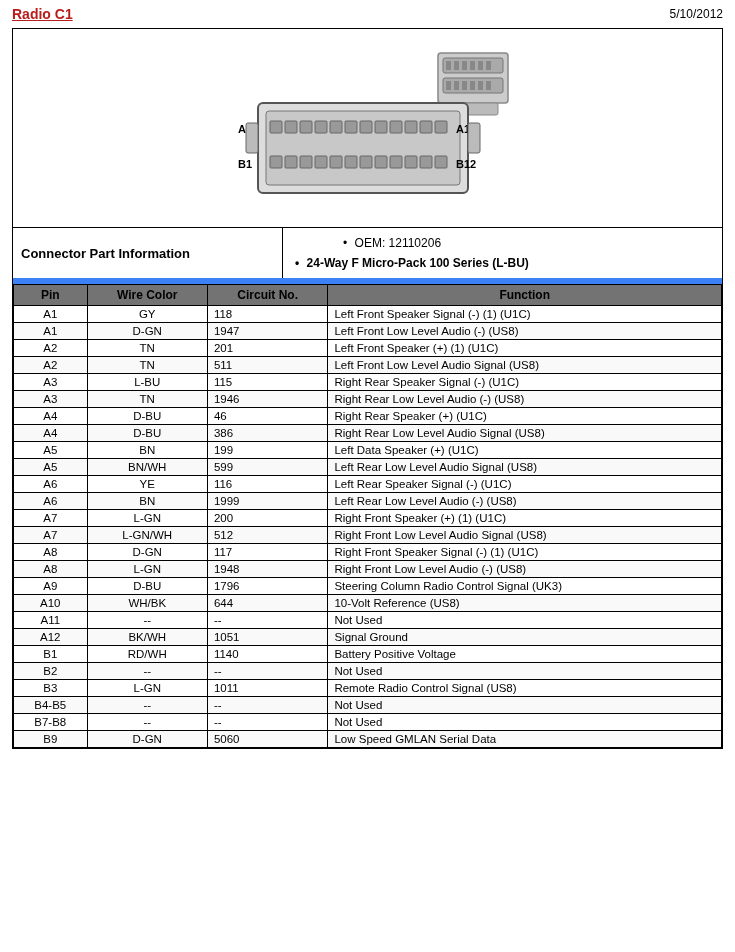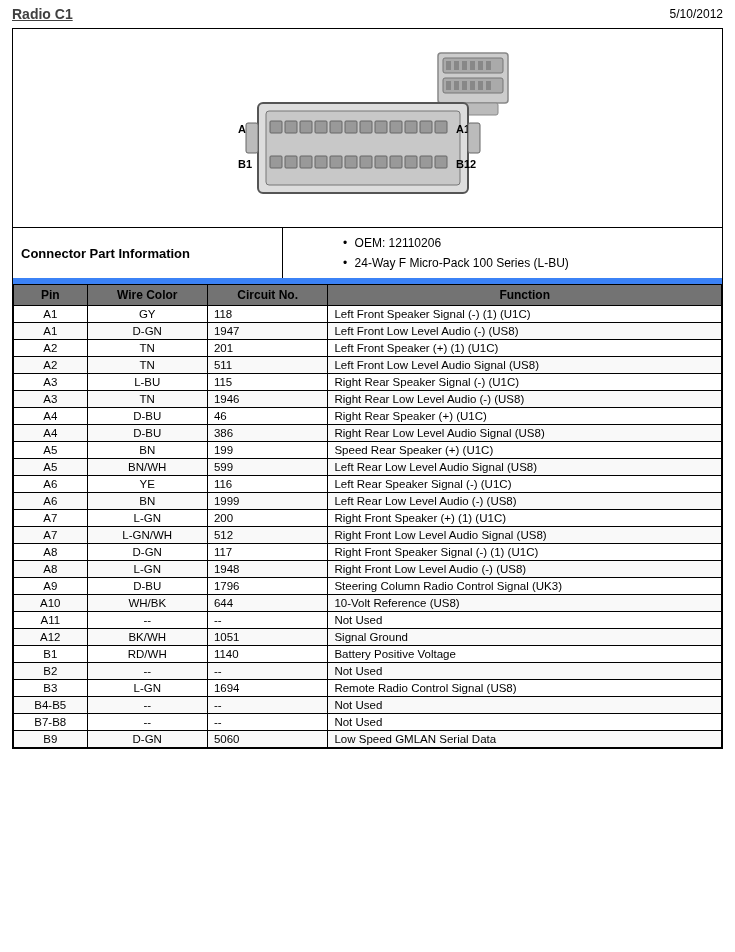--- a/index.html
+++ b/index.html
@@ -11,21 +11,21 @@
       min-height: 952px;
       position: relative;
     }
     .page-header {
       display: flex;
       justify-content: space-between;
       align-items: center;
       padding: 6px 12px;
     }
     .page-title {
-      color: #404040;
+      color: #b91c1c;
       font-weight: bold;
       font-size: 14px;
       text-decoration: underline;
     }
     .page-date {
       font-size: 12px;
     }
     .main-content {
       padding: 0 12px 12px 12px;
     }
@@ -61,22 +61,21 @@
     .info-header-right {
       padding: 8px 12px;
       font-size: 12px;
     }
     .oem-line {
       margin-bottom: 6px;
       margin-left: 48px;
     }
     .bullet { margin-right: 4px; }
     .series-line {
-      font-weight: normal;
-      margin-left: 48px;
+      font-weight: bold;
     }
     table.pin-table {
       width: 100%;
       border-collapse: collapse;
     }
     table.pin-table th {
       background: #737373;
       border: 1px solid #000;
       padding: 3px 6px;
       text-align: center;
@@ -253,21 +252,21 @@
           <tr>
             <td>A4</td>
             <td>D-BU</td>
             <td>386</td>
             <td>Right Rear Low Level Audio Signal (US8)</td>
           </tr>
           <tr>
             <td>A5</td>
             <td>BN</td>
             <td>199</td>
-            <td>Speed Rear Speaker (+) (U1C)</td>
+            <td>Left Data Speaker (+) (U1C)</td>
           </tr>
           <tr>
             <td>A5</td>
             <td>BN/WH</td>
             <td>599</td>
             <td>Left Rear Low Level Audio Signal (US8)</td>
           </tr>
           <tr>
             <td>A6</td>
             <td>YE</td>
@@ -336,21 +335,21 @@
           </tr>
           <tr>
             <td>B2</td>
             <td>--</td>
             <td>--</td>
             <td>Not Used</td>
           </tr>
           <tr>
             <td>B3</td>
             <td>L-GN</td>
-            <td>1694</td>
+            <td>1011</td>
             <td>Remote Radio Control Signal (US8)</td>
           </tr>
           <tr>
             <td>B4-B5</td>
             <td>--</td>
             <td>--</td>
             <td>Not Used</td>
           </tr>
           <tr>
             <td>B7-B8</td>

